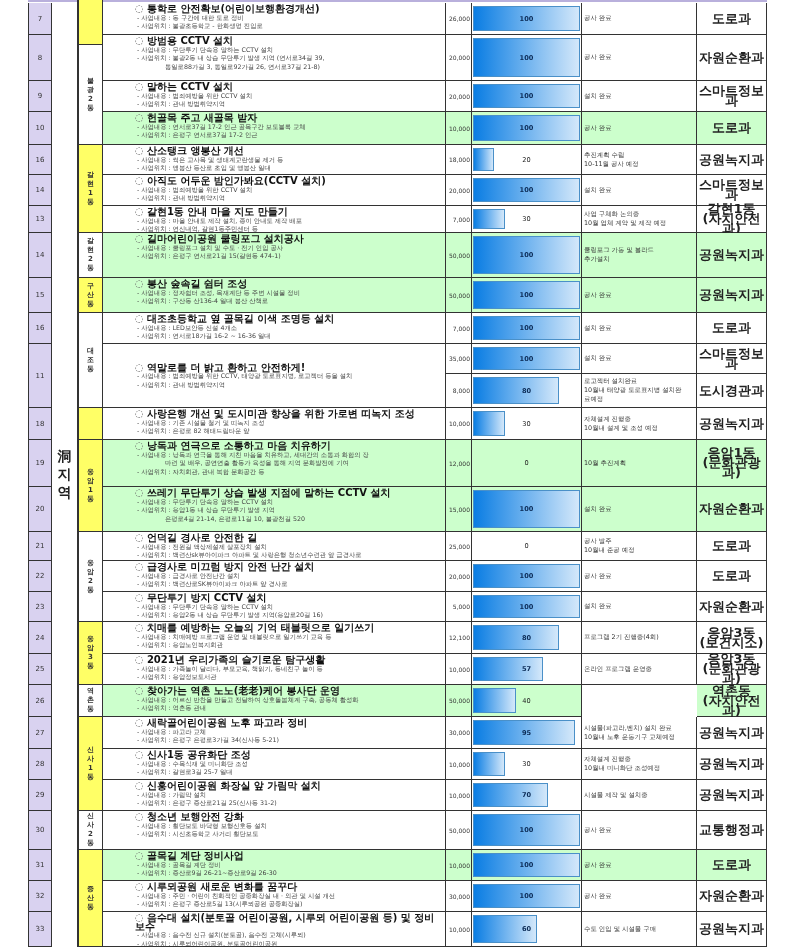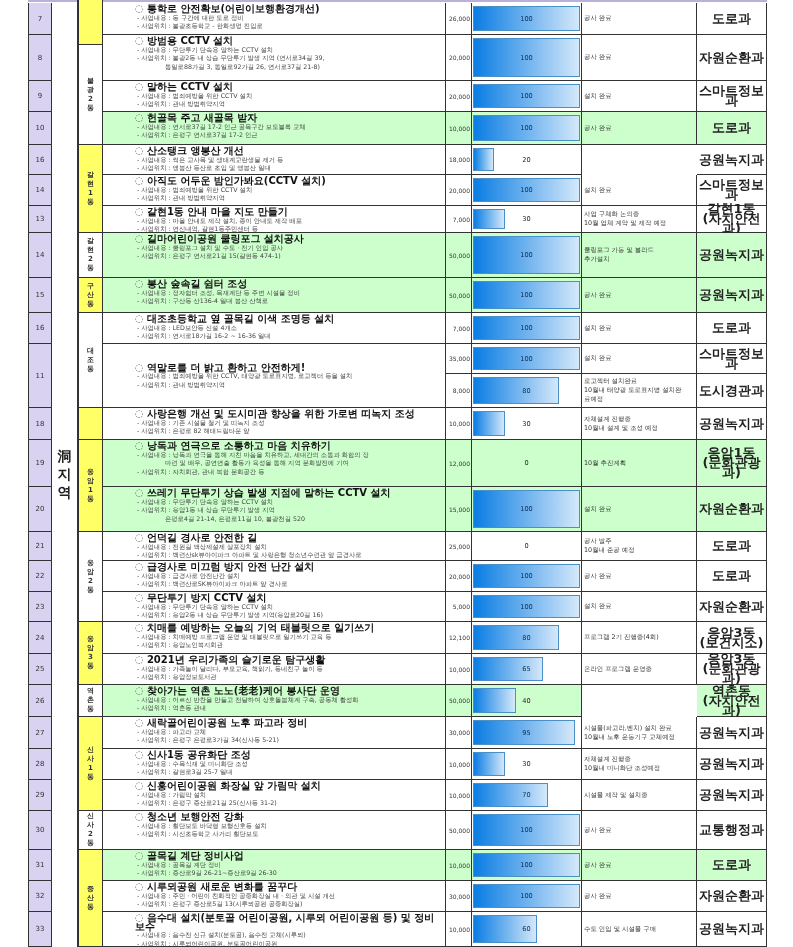--- a/index.html
+++ b/index.html
@@ -15,21 +15,21 @@
   .prog { left: 472px; width: 110px; border-right: 1px solid #333; }
   .status { left: 582px; width: 115px; border-right: 1px solid #333; font-size: 6.4px; display: flex; align-items: center; padding-left: 2px; line-height: 9px; white-space: pre-line; color: #333; }
   .dept { left: 697px; width: 70px; border-right: 1px solid #333; font-size: 13px; font-weight: bold; display: flex; align-items: center; justify-content: center; text-align: center; line-height: 10px; white-space: pre-line; }
   .green .desc, .green .budget, .green .prog, .green .status, .green .dept { background: #ccffcc; }
   .title { font-weight: bold; color: #111; font-size: 10px; }
   .title::before { content: "◌ "; font-weight: normal; color: #666; }
   .line { color: #444; padding-left: 2px; white-space: pre; }
   .bar { position: absolute; left: 1px; top: 3px; bottom: 3px; border: 1px solid #4a90c8; box-sizing: border-box;
          background: linear-gradient(to right, #0a7de3, #d4e8fa); }
   .pct { position: absolute; left: 0; right: 0; top: 0; bottom: 0; display: flex; align-items: center; justify-content: center; font-size: 6.6px; color: #222; }
-  .pct.full { font-weight: normal; color: #0a2a55; text-align: center; }
+  .pct.full { font-weight: bold; color: #0a2a55; text-align: center; }
   .dong { position: absolute; left: 78px; width: 25px; box-sizing: border-box; border-left: 1px solid #333; border-right: 1px solid #333; border-bottom: 1px solid #333;
           font-size: 7px; font-weight: bold; display: flex; align-items: center; justify-content: center; text-align: center; line-height: 9px; white-space: pre-line; color: #333; }
   .dong.yellow { background: #ffff66; }
   .region { position: absolute; left: 52px; width: 26px; top: 0; height: 947px; box-sizing: border-box; border-right: 1px solid #333;
             font-size: 14px; font-weight: bold; display: flex; align-items: center; justify-content: center; text-align: center; line-height: 18px; white-space: pre-line; }
   .topband { position: absolute; left: 28px; top: 0; width: 739px; height: 2px; background: #b9b0dc; }
 </style>
 </head>
 <body>
 
@@ -153,20 +153,22 @@
         <div class="cell desc">
           <div class="title">산소탱크 앵봉산 개선</div>
           <div class="line">- 사업내용 : 썩은 고사목 및 생태계교란생물 제거 등</div>
           <div class="line">- 사업위치 : 앵봉산 등산로 초입 및 앵봉산 일대</div>
         </div>
         <div class="cell budget">18,000</div>
         <div class="cell prog">
           <div class="bar" style="width: 21.4px;"></div>
           <div class="pct">20</div>
         </div>
+        <div class="cell status">추진계획 수립
+10-11월 공사 예정</div>
         <div class="cell dept">공원녹지과</div>
       </div>
       <div class="row" style="top: 175px; height: 31px;">
         <div class="cell no">14</div>
         <div class="cell desc">
           <div class="title">아직도 어두운 밤인가봐요(CCTV 설치)</div>
           <div class="line">- 사업내용 : 범죄예방을 위한 CCTV 설치</div>
           <div class="line">- 사업위치 : 관내 방범취약지역</div>
         </div>
         <div class="cell budget">20,000</div>
@@ -380,21 +382,21 @@
       <div class="row" style="top: 654px; height: 31px;">
         <div class="cell no">25</div>
         <div class="cell desc">
           <div class="title">2021년 우리가족의 슬기로운 탐구생활</div>
           <div class="line">- 사업내용 : 가족놀이 달리다, 부모교육, 책읽기, 동네친구 놀이 등</div>
           <div class="line">- 사업위치 : 응암정보도서관</div>
         </div>
         <div class="cell budget">10,000</div>
         <div class="cell prog">
           <div class="bar" style="width: 69.55px;"></div>
-          <div class="pct full">65</div>
+          <div class="pct full">57</div>
         </div>
         <div class="cell status">온라인 프로그램 운영중</div>
         <div class="cell dept">응암3동
 (문화관광과)</div>
       </div>
       <div class="row green" style="top: 685px; height: 32px;">
         <div class="cell no">26</div>
         <div class="cell desc">
           <div class="title">찾아가는 역촌 노노(老老)케어 봉사단 운영</div>
           <div class="line">- 사업내용 : 어르신 반찬을 만들고 전달하여 상호돌봄체계 구축, 공동체 활성화</div>

